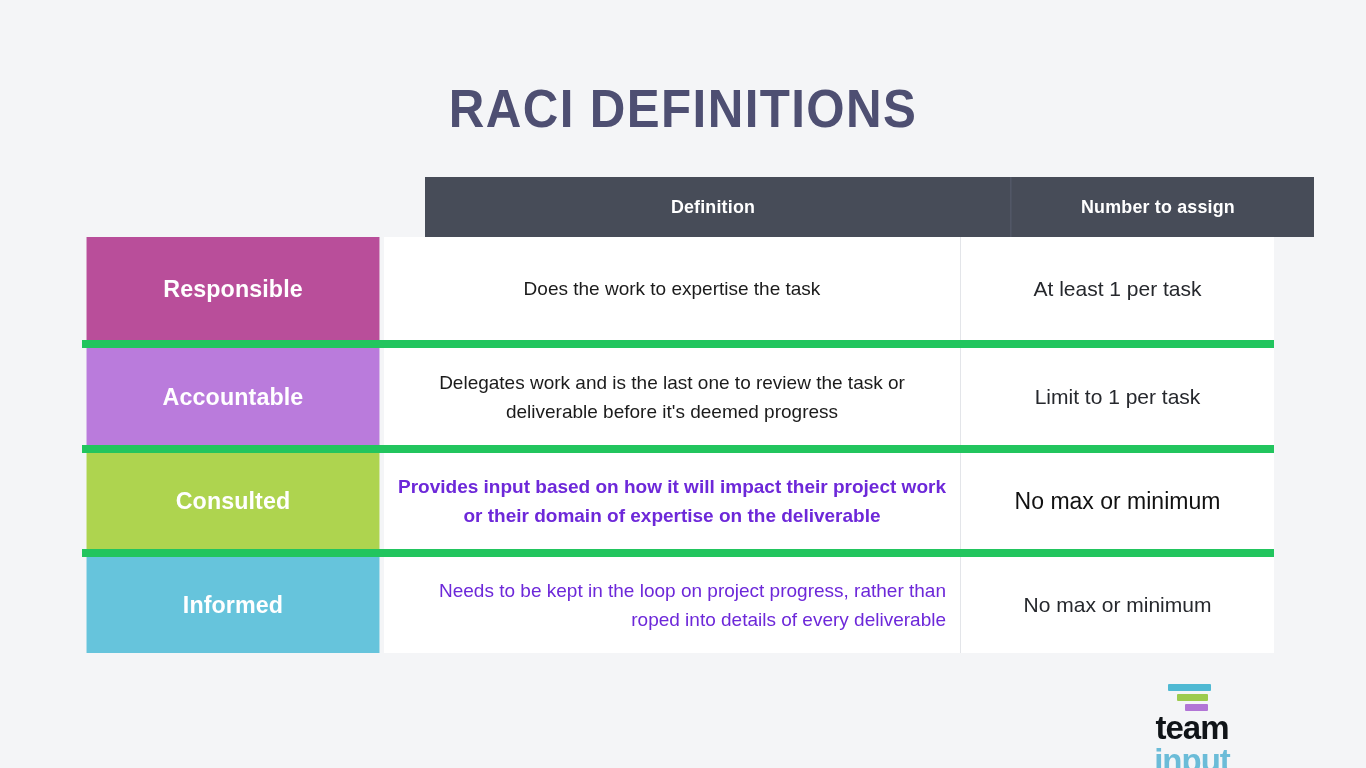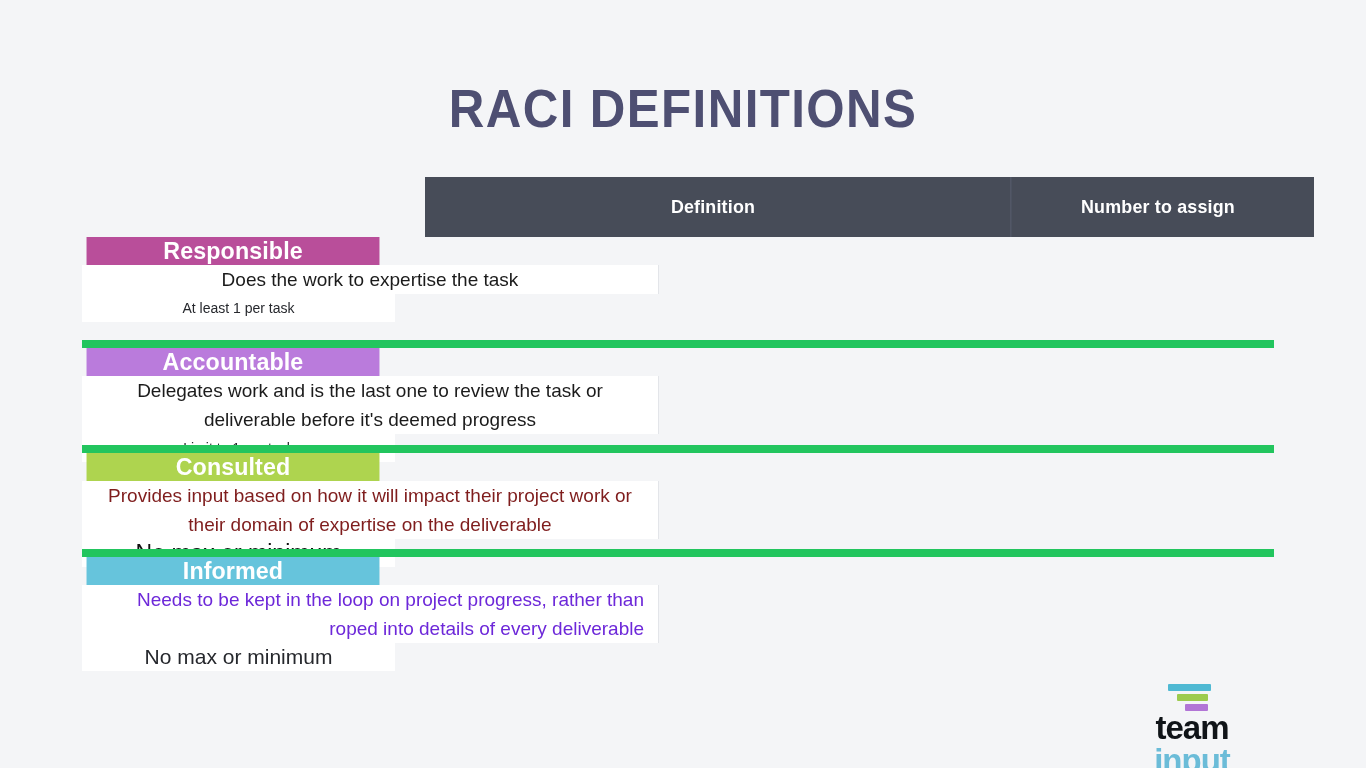--- a/index.html
+++ b/index.html
@@ -73,21 +73,20 @@
     left: 0;
     top: 60px;
     width: 1192px;
     height: 418px;
   }
 
   .row {
     display: flex;
     width: 1192px;
     position: relative;
-    flex-direction: column;
   }
   .row + .row { border-top: 8px solid #22c55e; }
 
   .cell-label {
     width: 302px;
     display: flex;
     align-items: center;
     justify-content: center;
     color: #ffffff;
     font-size: 24px;
@@ -111,37 +110,37 @@
   }
 
   .cell-number {
     width: 313px;
     background: #ffffff;
     display: flex;
     align-items: center;
     justify-content: center;
     text-align: center;
     padding: 0 10px;
-    font-size: 14px;
+    font-size: 21px;
     line-height: 28px;
     color: #26282d;
   }
 
   
   .row.r-responsible  .cell-label { background: #b94e9a; }
   .row.r-accountable  .cell-label { background: #ba7bdc; }
   .row.r-consulted    .cell-label { background: #aed44f; }
   .row.r-informed     .cell-label { background: #66c4dc; }
 
   .row.r-responsible { height: 103px; }
   .row.r-accountable { height: 105px; }
   .row.r-consulted   { height: 104px; }
   .row.r-informed    { height: 104px; }
 
-  .row.r-consulted .cell-definition { font-weight: normal; color: #7f1d1d; font-size: 19px; }
+  .row.r-consulted .cell-definition { font-weight: bold; color: #6d28d9; font-size: 19px; }
   .row.r-consulted .cell-number     { font-size: 23px; color: #111; }
   .row.r-informed  .cell-definition { color: #6d28d9; text-align: right; }
   .row.r-informed  .cell-number     { font-size: 21px; color: #26282d; }
   .row.r-responsible .cell-number   { color: #26282d; }
 
   
   .table-body .row .cell-definition,
   .table-body .row .cell-number { box-shadow: inset 0 0 0 0 transparent; }
 
   

